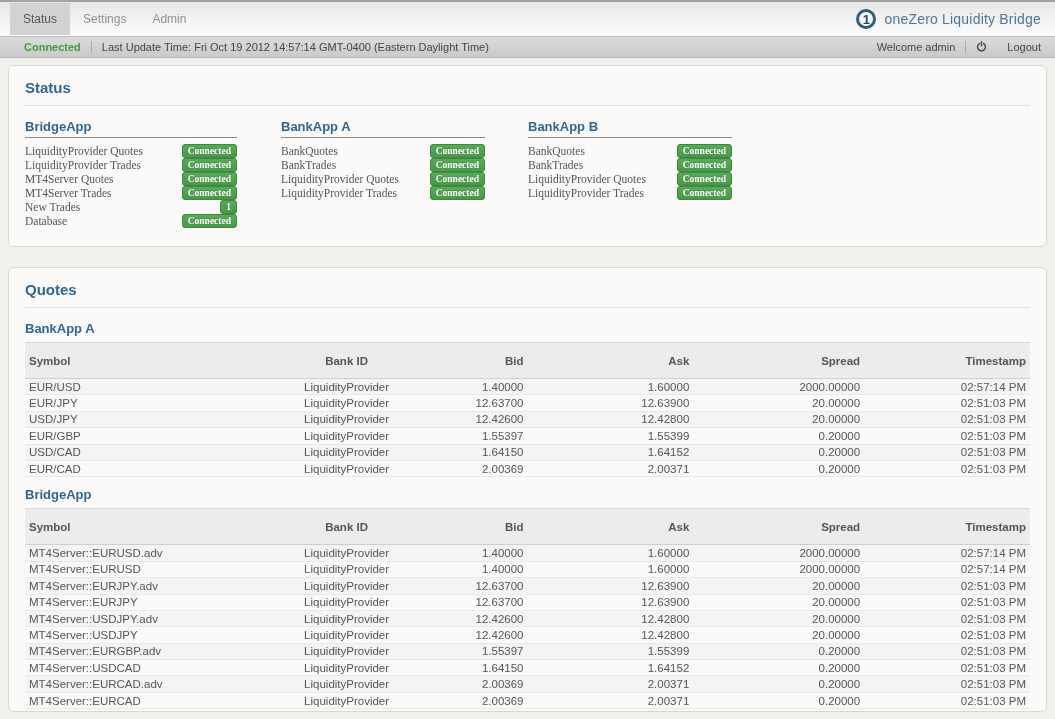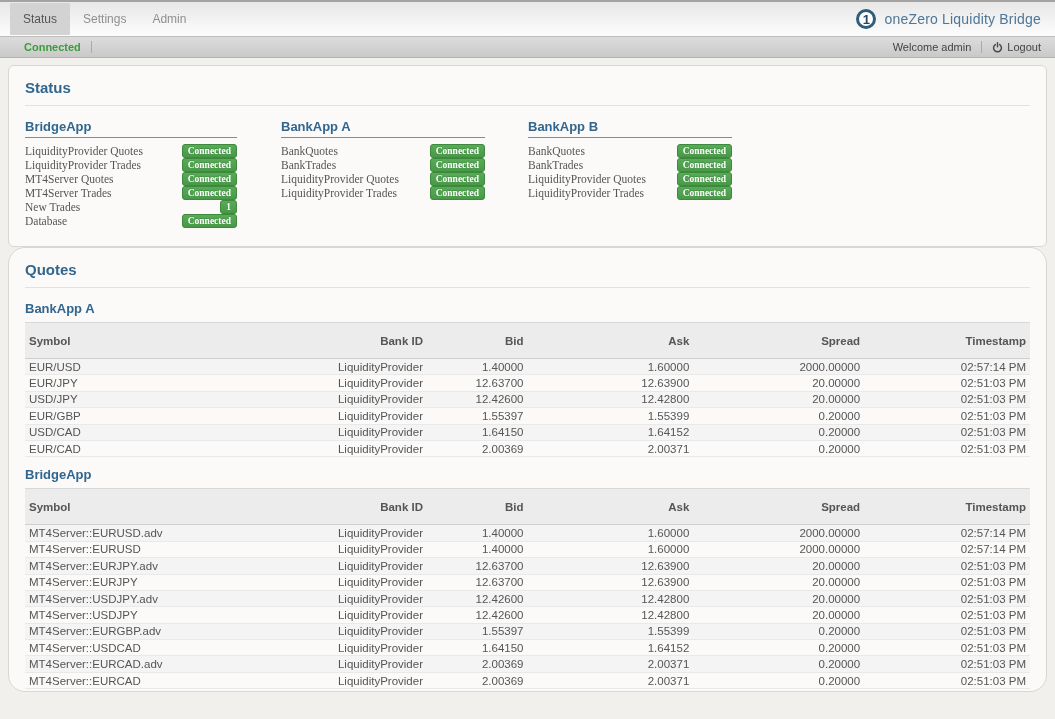--- a/index.html
+++ b/index.html
@@ -44,32 +44,32 @@
     height:22px;
     background:linear-gradient(#dcdcdc,#c9c9c9);
     border-top:1px solid #bdbdbd;border-bottom:1px solid #b2b2b2;
     display:flex;justify-content:space-between;align-items:center;
     font-size:11px;color:#444;
     padding:0 14px 0 24px;
   }
   .statusbar .left,.statusbar .right{display:flex;align-items:center;gap:10px;}
   .conn{color:var(--status-green);font-weight:bold;}
   .vsep{width:1px;height:12px;background:#aaa;display:inline-block;}
-  .logout{display:flex;align-items:flex-end;gap:4px;color:#444;cursor:pointer;text-decoration:none;}
+  .logout{display:flex;align-items:flex-start;gap:20px;color:#444;cursor:pointer;text-decoration:none;}
   .power-icon{display:inline-block;width:11px;height:11px;}
 
   
   .page{padding:7px 8px 0 8px;}
   .panel{
     background:#fbfaf9;
     border:1px solid #d9d7d4;
     border-radius:6px;
     padding:13px 16px 12px 16px;
   }
-  .panel + .panel{border-radius:17px;}
+  .panel + .panel{margin-top:20px;}
   .panel-title{
     margin:0;font-size:15px;font-weight:bold;color:var(--accent);
   }
   .panel hr{border:none;border-top:1px solid #e3e1de;margin:9px 0 13px 0;}
 
   
   .groups{display:flex;}
   .group{width:212px;}
   .group:nth-child(2){margin-left:44px;width:204px;}
   .group:nth-child(3){margin-left:43px;width:204px;}
@@ -100,41 +100,42 @@
     background:#ececec;color:#555;font-weight:bold;
     border-top:1px solid #d8d8d8;border-bottom:1px solid #cfcfcf;
     padding:3px 4px;height:36px;
   }
   table.quotes td{
     padding:0 4px;height:16.4px;color:#555;
     border-bottom:1px solid #e9e9e9;
     white-space:nowrap;overflow:hidden;
   }
   table.quotes tbody tr:nth-child(odd) td{background:#f4f4f4;}
-  .al{text-align:left;} .ac{text-align:right;} .ar{text-align:right;}
+  .al{text-align:left;} .ac{text-align:center;} .ar{text-align:right;}
 </style>
 </head>
 <body>
 
 <div class="topbar">
   <div class="tabs">
     <div class="tab active">Status</div>
     <div class="tab">Settings</div>
     <div class="tab">Admin</div>
   </div>
   <div class="logo">
     <span class="logo-circle">1</span>
     <span class="logo-text">oneZero Liquidity Bridge</span>
   </div>
 </div>
 
 <div class="statusbar">
   <div class="left">
     <span class="conn">Connected</span>
     <span class="vsep"></span>
+    <span>Last Update Time: Fri Oct 19 2012 14:57:14 GMT-0400 (Eastern Daylight Time)</span>
   </div>
   <div class="right">
     <span>Welcome admin</span>
     <span class="vsep"></span>
     <a class="logout">
       <svg class="power-icon" viewBox="0 0 12 12" fill="none" stroke="#4a4a4a" stroke-width="1.6" stroke-linecap="round">
         <path d="M3.6 2.8 A4.3 4.3 0 1 0 8.4 2.8"></path>
         <path d="M6 0.8 L6 5.2"></path>
       </svg>
       <span>Logout</span>

